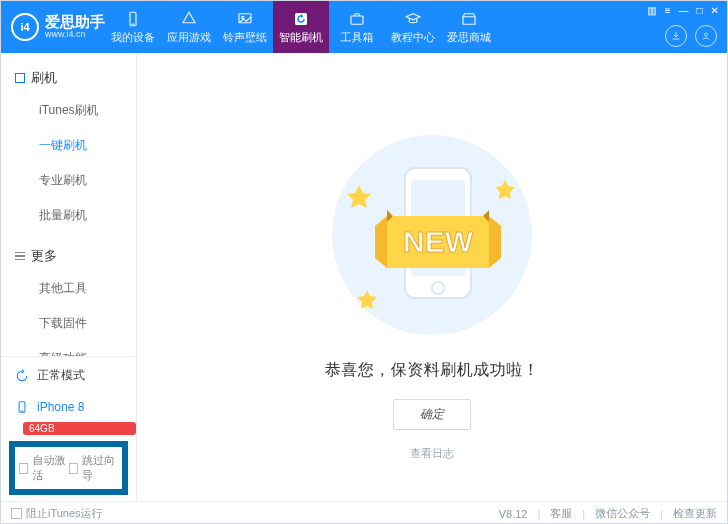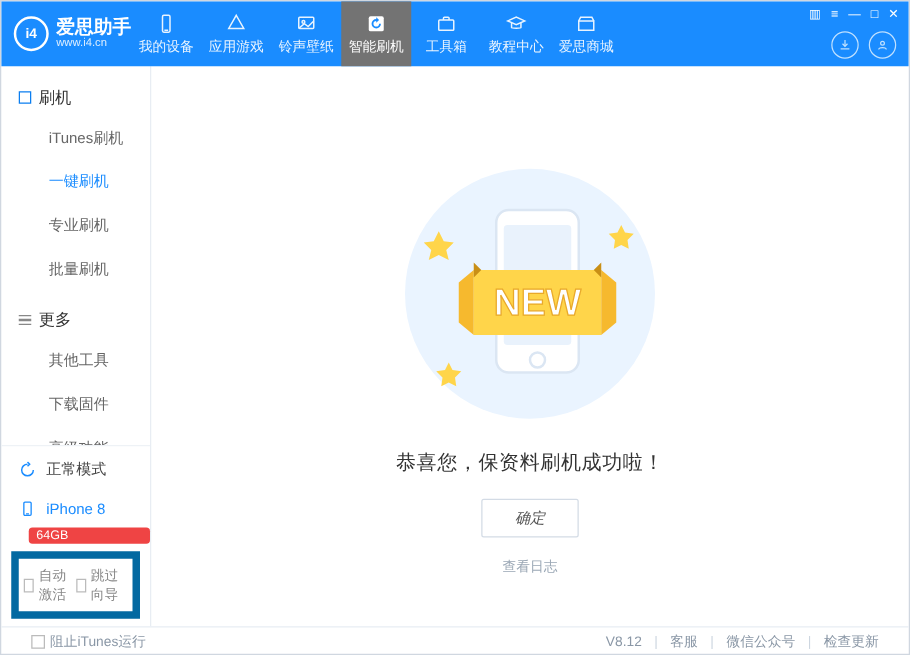--- a/index.html
+++ b/index.html
@@ -5,31 +5,31 @@
   * { box-sizing: border-box; margin: 0; padding: 0; }
   body { font-family: "Microsoft YaHei", Arial, sans-serif; font-size: 12px; color: #333; background: #fff; width: 728px; height: 524px; overflow: hidden; border: 1px solid #d0d7e0; }
   .header { background: #1a8cff; color: #fff; height: 52px; display: flex; align-items: center; padding-left: 10px; position: relative; }
   .brand { display: flex; align-items: center; gap: 6px; }
   .brand-logo { width: 28px; height: 28px; border: 2px solid #fff; border-radius: 50%; display: flex; align-items: center; justify-content: center; font-size: 11px; font-weight: bold; }
   .brand-text { display: flex; flex-direction: column; line-height: 1.1; }
   .brand-title { font-size: 15px; font-weight: bold; }
   .brand-sub { font-size: 9px; opacity: .85; }
   .nav { display: flex; align-items: stretch; height: 52px; }
   .nav-item { width: 56px; display: flex; flex-direction: column; align-items: center; justify-content: center; gap: 2px; font-size: 11px; cursor: pointer; position: relative; opacity: .9; }
-  .nav-item.active { background: #737373; opacity: 1; }
+  .nav-item.active { background: #701a75; opacity: 1; }
   .nav-icon { width: 18px; height: 18px; }
   .header-right { position: absolute; right: 8px; top: 4px; display: flex; align-items: center; gap: 4px; font-size: 10px; }
   .win-controls { display: flex; gap: 8px; align-items: center; }
   .win-controls span { cursor: pointer; }
   .header-circles { position: absolute; right: 10px; bottom: 6px; display: flex; gap: 8px; }
   .circle-btn { width: 22px; height: 22px; border: 1.5px solid #bfe0ff; border-radius: 50%; display: flex; align-items: center; justify-content: center; cursor: pointer; }
   .circle-btn svg { width: 12px; height: 12px; }
 
   .body { display: flex; height: calc(524px - 52px - 24px); }
-  .sidebar { width: 120px; border-right: 1px solid #e8edf3; display: flex; flex-direction: column; }
+  .sidebar { width: 136px; border-right: 1px solid #e8edf3; display: flex; flex-direction: column; }
   .side-scroll { flex: 1; padding-top: 10px; overflow: hidden; }
   .side-group { font-size: 13px; color: #333; padding: 6px 14px; display: flex; align-items: center; gap: 6px; cursor: pointer; }
   .side-group .sq { width: 10px; height: 10px; border: 1.5px solid #0b7ef0; display: inline-block; }
   .hamb { display:inline-flex; flex-direction:column; gap:2px; }
   .hamb i { width:10px; height:1.5px; background:#888; display:block; }
   .side-sub { font-size: 12px; color: #666; padding: 9px 0 9px 38px; cursor: pointer; }
   .side-sub.active { color: #1a8cff; }
   .side-bottom { border-top: 1px solid #eef2f6; }
   .mode-row { display:flex; align-items:center; gap:8px; padding:10px 14px; font-size:12px; color:#444; cursor:pointer; }
   .refresh-icn { width:14px; height:14px; }
@@ -41,21 +41,21 @@
   .opt-row { border:6px solid #0369a1; margin:6px 8px 6px 8px; padding:6px 4px; display:flex; gap:0; font-size:11px; color:#888; }
   .chk { display:flex; align-items:center; gap:4px; cursor:pointer; }
   .chk .box { width:11px;height:11px;border:1px solid #bbb;display:inline-block; }
 
   .main { flex:1; position:relative; display:flex; flex-direction:column; align-items:center; justify-content:center; padding-top:36px; }
   .illus { width:210px; height:210px; position:relative; }
   .msg { margin-top:20px; font-size:16px; color:#333; letter-spacing:.5px; }
   .ok-btn { margin-top:18px; border:1px solid #d3dbe5; background:#fff; padding:6px 26px; font-size:12px; color:#555; cursor:pointer; border-radius:2px;font-style:italic; }
   .view-log { margin-top:16px; font-size:11px; color:#9aa7b5; cursor:pointer; }
 
-  .statusbar { height:24px; border-top:1px solid #e8edf3; display:flex; align-items:center; padding:0 24px; font-size:11px; color:#8a97a6; justify-content:space-between; }
+  .statusbar { height:24px; border-top:1px solid #e8edf3; display:flex; align-items:center; padding:0 10px; font-size:11px; color:#8a97a6; justify-content:space-between; }
   .status-left { display:flex; align-items:center; gap:6px; }
   .status-right { display:flex; align-items:center; gap:10px; }
   .status-right .sep { color:#cdd6e0; }
 </style>
 </head>
 <body>
 
 <div class="header">
   <div class="brand">
     <div class="brand-logo">i4</div>

